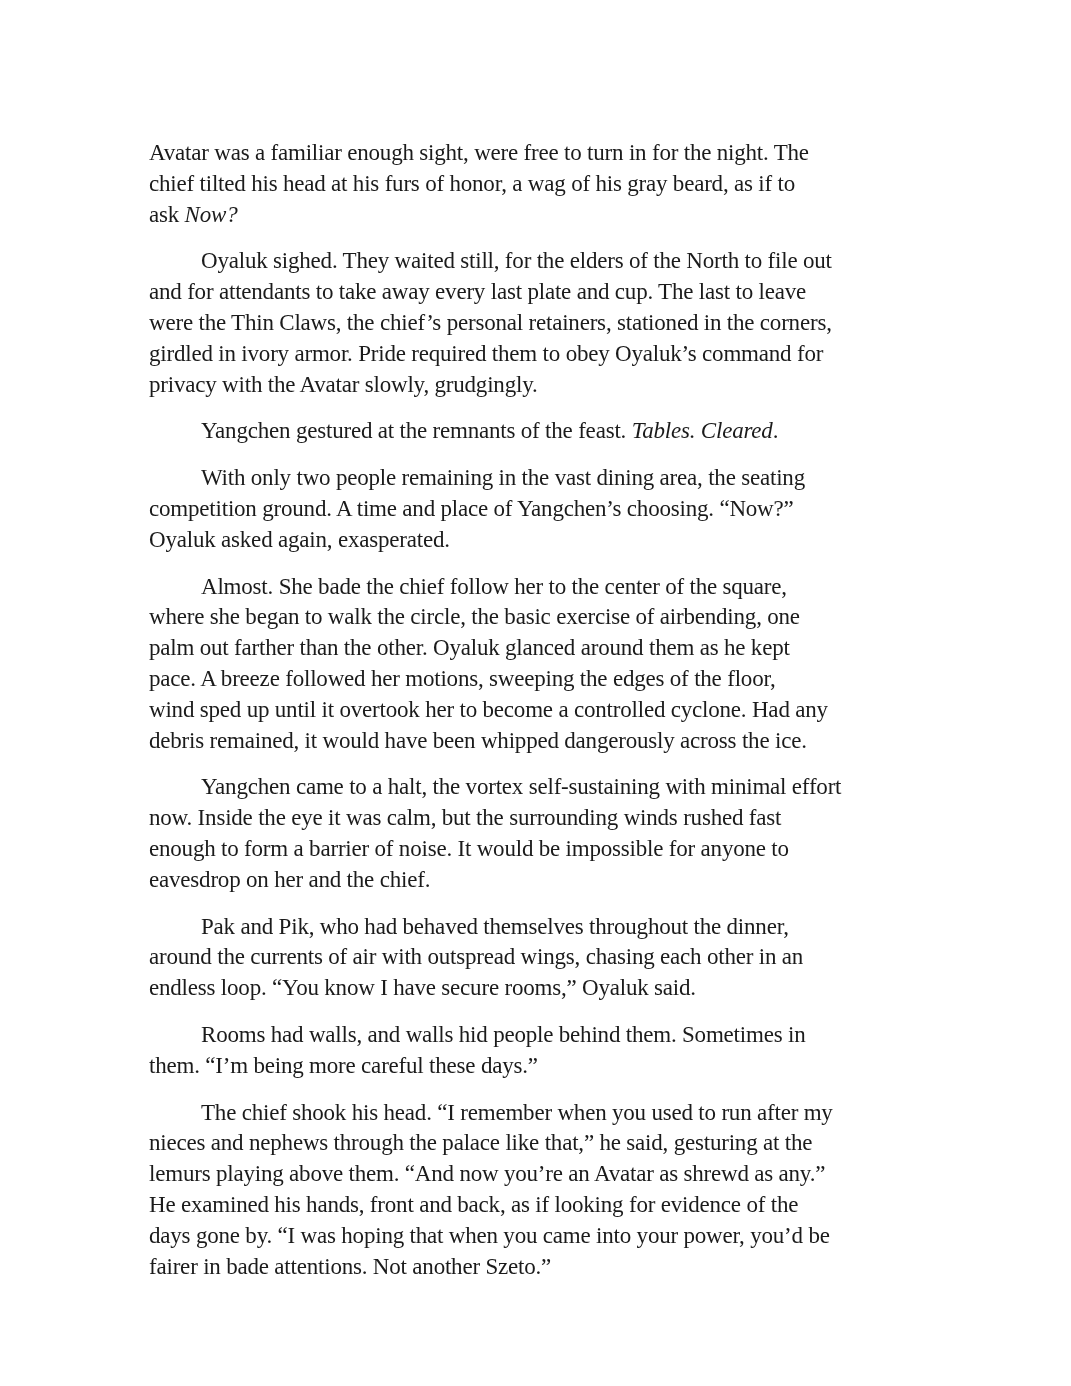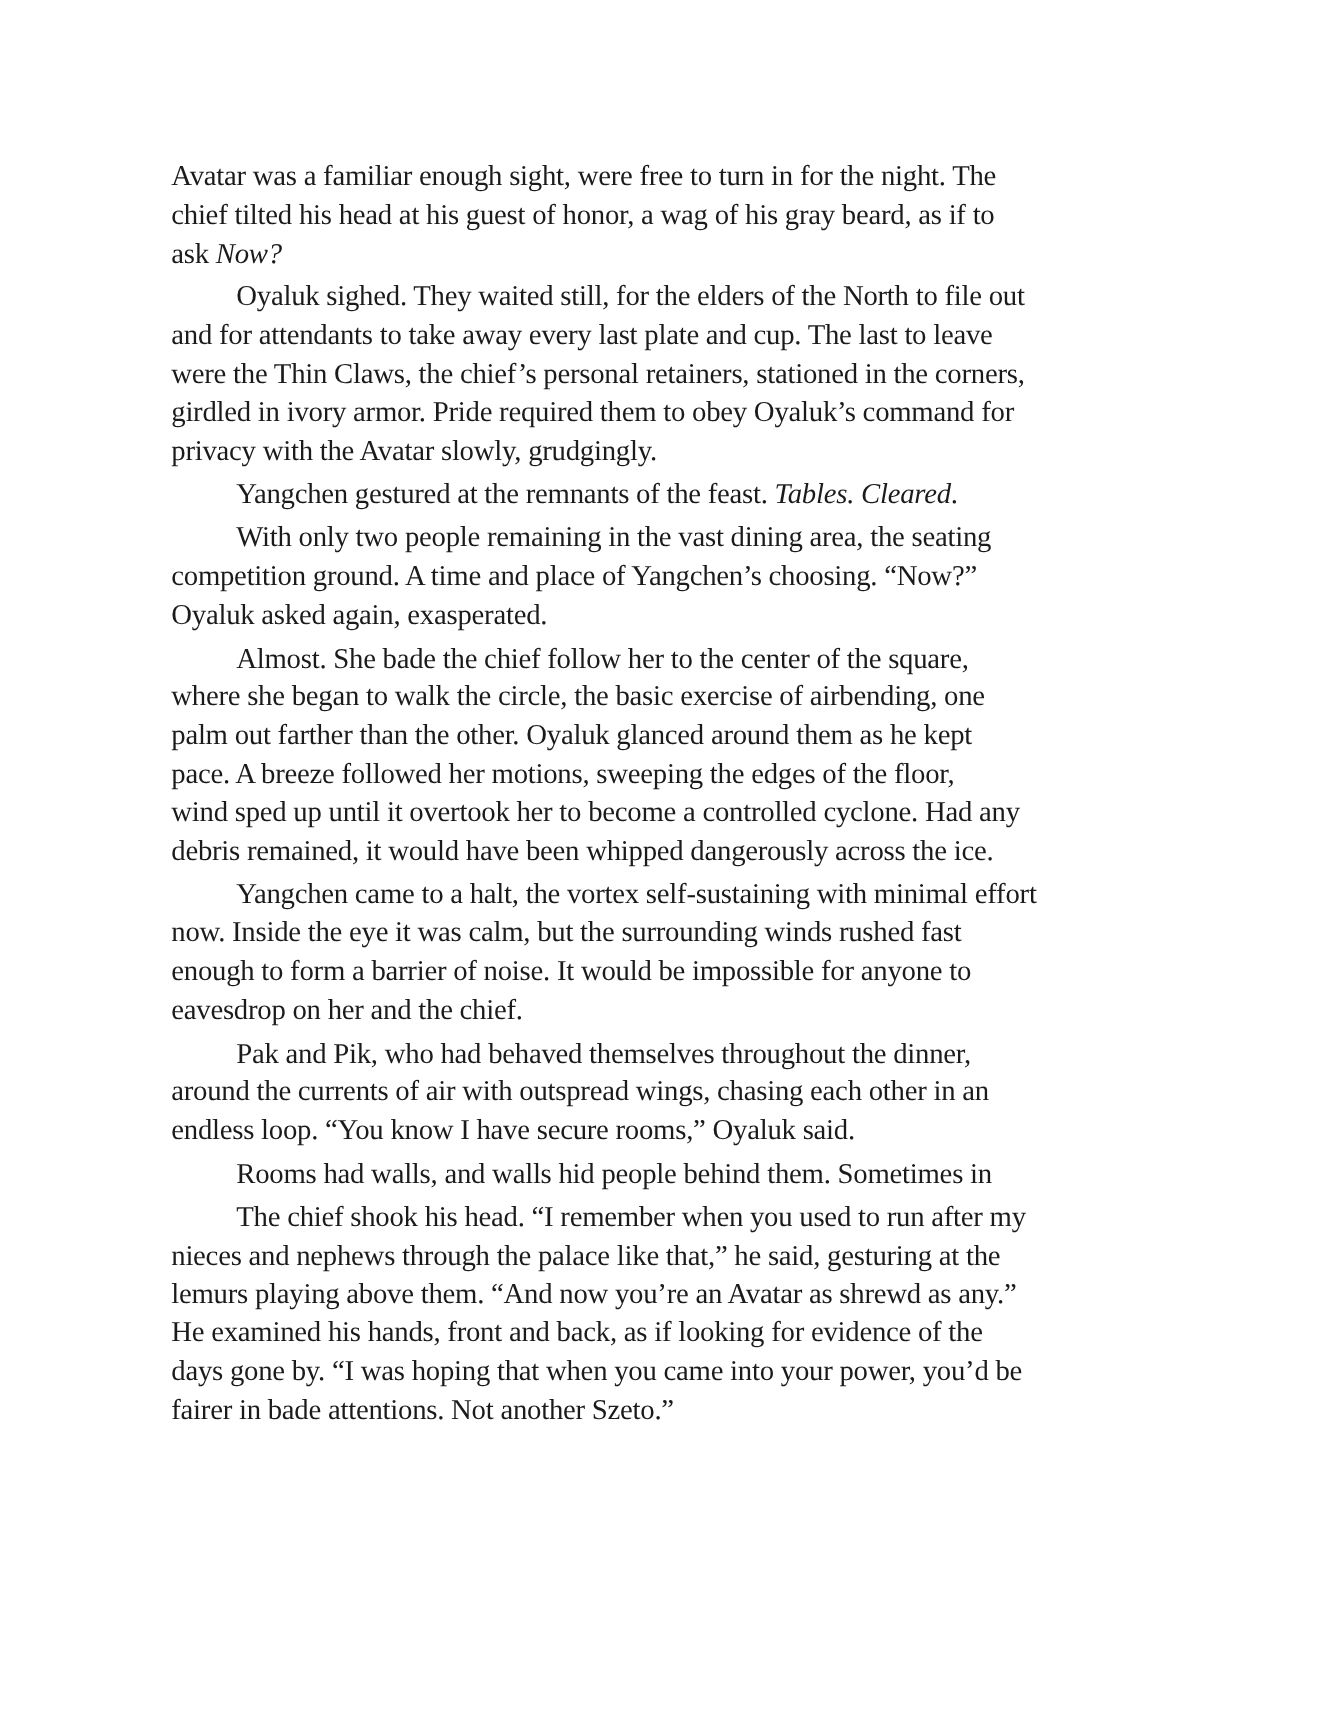--- a/index.html
+++ b/index.html
@@ -19,42 +19,42 @@
     left: 133px;
     top: 122px;
     width: 812px;
     font-family: "Liberation Serif", "DejaVu Serif", serif;
     font-size: 23px;
     line-height: 30.8px;
     letter-spacing: -0.2px;
     color: #1b1b1b;
   }
   .para {
-    margin: 4px;
+    margin: 16px;
     padding: 0;
   }
   .line {
     display: block;
     white-space: pre;
   }
   .line.indented {
     padding-left: 52px;
   }
   .seg.italic {
     font-style: italic;
   }
 </style>
 </head>
 <body>
 
 <div class="page">
   <div class="text-block">
       <p class="para">
         <span class="line"><span class="seg">Avatar was a familiar enough sight, were free to turn in for the night. The</span></span>
-        <span class="line"><span class="seg">chief tilted his head at his guest of honor, a wag of his gray beard, as if to</span></span>
+        <span class="line"><span class="seg">chief tilted his head at his furs of honor, a wag of his gray beard, as if to</span></span>
         <span class="line"><span class="seg">ask </span><span class="seg italic">Now?</span></span>
       </p>
       <p class="para">
         <span class="line indented"><span class="seg">Oyaluk sighed. They waited still, for the elders of the North to file out</span></span>
         <span class="line"><span class="seg">and for attendants to take away every last plate and cup. The last to leave</span></span>
         <span class="line"><span class="seg">were the Thin Claws, the chief’s personal retainers, stationed in the corners,</span></span>
         <span class="line"><span class="seg">girdled in ivory armor. Pride required them to obey Oyaluk’s command for</span></span>
         <span class="line"><span class="seg">privacy with the Avatar slowly, grudgingly.</span></span>
       </p>
       <p class="para">
@@ -79,20 +79,21 @@
         <span class="line"><span class="seg">enough to form a barrier of noise. It would be impossible for anyone to</span></span>
         <span class="line"><span class="seg">eavesdrop on her and the chief.</span></span>
       </p>
       <p class="para">
         <span class="line indented"><span class="seg">Pak and Pik, who had behaved themselves throughout the dinner,</span></span>
         <span class="line"><span class="seg">around the currents of air with outspread wings, chasing each other in an</span></span>
         <span class="line"><span class="seg">endless loop. “You know I have secure rooms,” Oyaluk said.</span></span>
       </p>
       <p class="para">
         <span class="line indented"><span class="seg">Rooms had walls, and walls hid people behind them. Sometimes in</span></span>
+        <span class="line"><span class="seg">them. “I’m being more careful these days.”</span></span>
       </p>
       <p class="para">
         <span class="line indented"><span class="seg">The chief shook his head. “I remember when you used to run after my</span></span>
         <span class="line"><span class="seg">nieces and nephews through the palace like that,” he said, gesturing at the</span></span>
         <span class="line"><span class="seg">lemurs playing above them. “And now you’re an Avatar as shrewd as any.”</span></span>
         <span class="line"><span class="seg">He examined his hands, front and back, as if looking for evidence of the</span></span>
         <span class="line"><span class="seg">days gone by. “I was hoping that when you came into your power, you’d be</span></span>
         <span class="line"><span class="seg">fairer in bade attentions. Not another Szeto.”</span></span>
       </p>
     </div>

